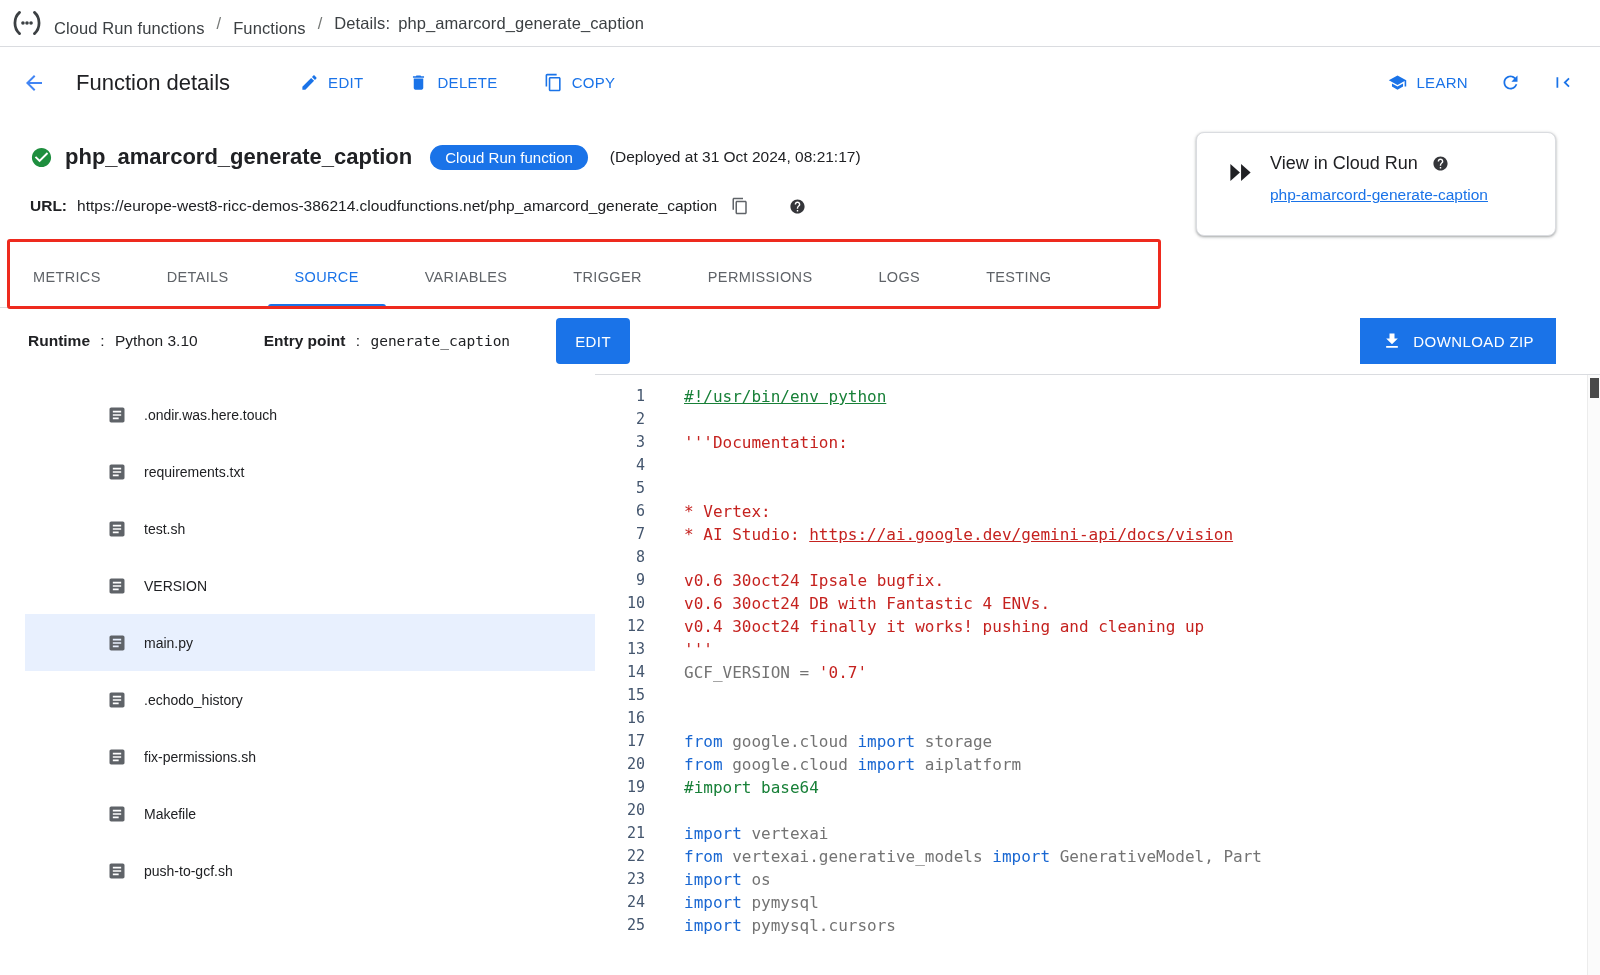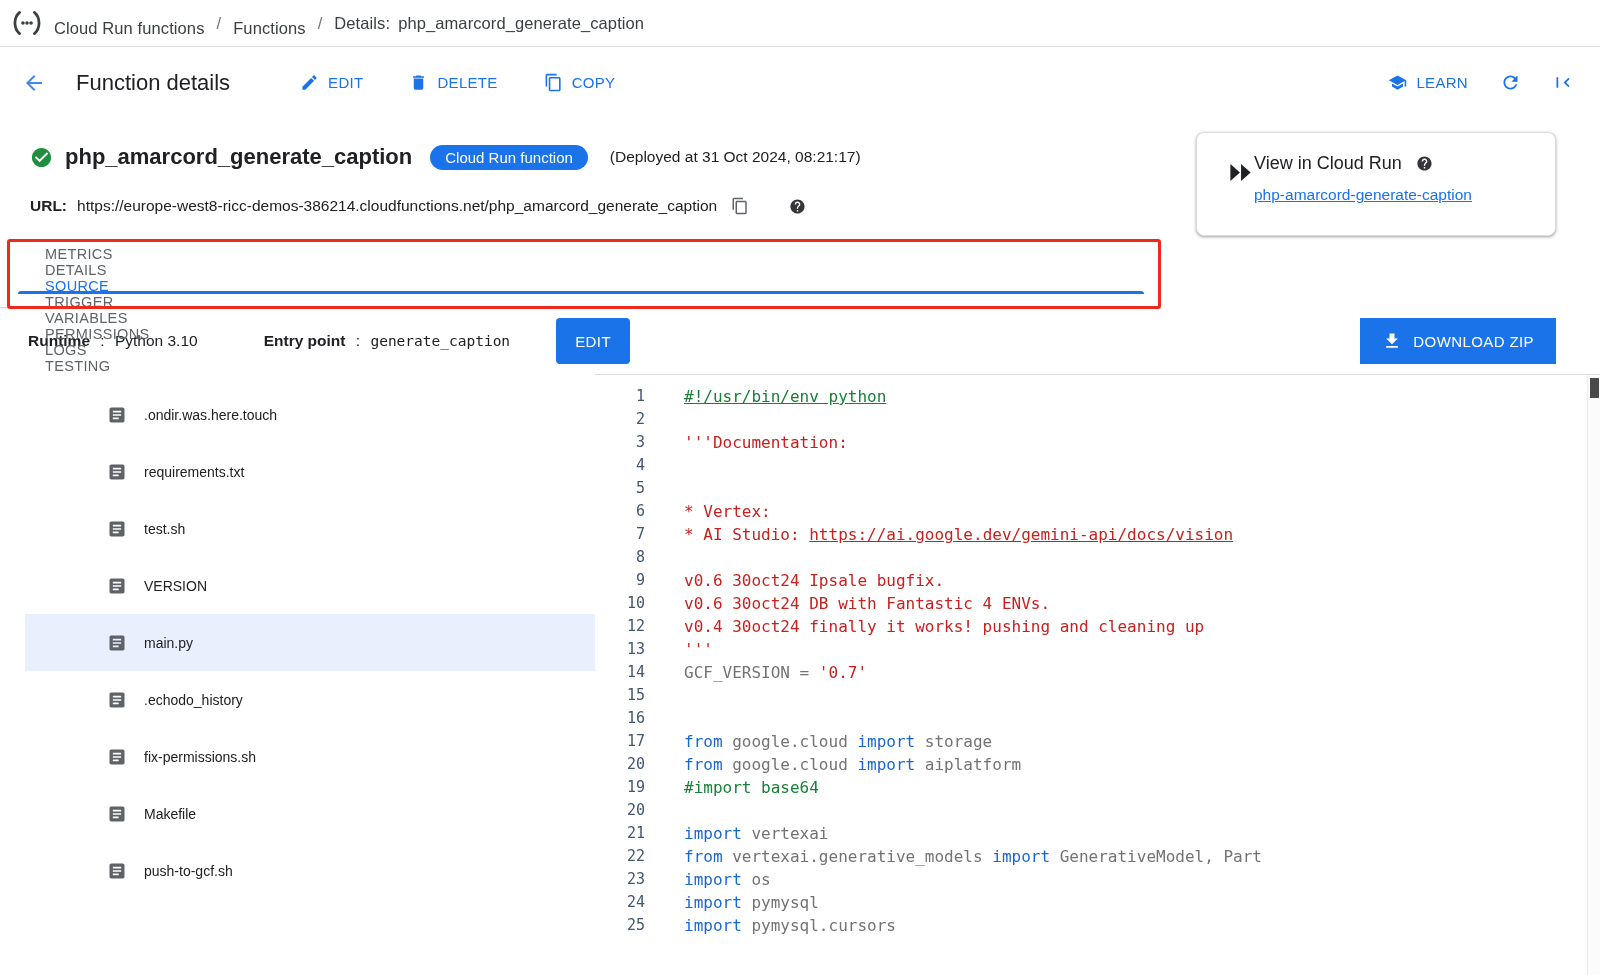--- a/index.html
+++ b/index.html
@@ -44,30 +44,30 @@
   .fn-url-row { display:flex; align-items:center; margin-top:27px; font-size:15.5px; }
   .url-label { font-weight:700; margin-right:10px; }
   .url-copy { margin-left:14px; cursor:pointer; display:flex; }
   .url-copy svg { width:18px; height:18px; fill:#5f6368; }
   .help-btn { margin-left:40px; cursor:pointer; display:flex; background:none; border:none; padding:0; }
   .help-btn svg { width:17px; height:17px; fill:#35363a; }
 
   .run-card { position:absolute; top:14px; right:44px; width:360px; min-height:104px;
               padding:20px 20px 22px 30px; border:1px solid #dadce0; border-radius:8px;
               background:#fff; box-shadow:0 1px 2px rgba(60,64,67,.3), 0 1px 3px 1px rgba(60,64,67,.15);
-              display:flex; }
+              display:flex; gap:16px; }
   .run-icon svg { width:27px; height:27px; margin-top:6px; }
   .run-card-body { display:flex; flex-direction:column; gap:12px; }
   .run-card-title-row { display:flex; align-items:center; gap:14px; font-size:18px; color:#202124; }
   .run-card-title-row .help-btn { margin-left:0; }
   .run-link { color:#1a73e8; text-decoration:underline; font-size:15.5px; cursor:pointer; }
 
   
   .tabs-outer { position:relative; height:62px; }
-  .tabs { display:flex; height:62px; width:1150px; border-bottom:1px solid #dadce0; padding-left:12px;flex-direction:column; }
+  .tabs { display:flex; height:62px; width:1150px; border-bottom:1px solid #dadce0; padding-left:0; }
   .tab { position:relative; display:flex; align-items:center; padding:0 33px; font-size:14.5px;
          font-weight:500; letter-spacing:.35px; color:#5f6368; cursor:pointer; user-select:none; }
   .tab.active { color:#1a73e8; }
   .tab.active::after { content:""; position:absolute; left:6px; right:6px; bottom:0; height:3px;
                        background:#1a73e8; border-radius:3px 3px 0 0; }
   .annotation-box { position:absolute; left:7px; top:-7px; width:1154px; height:70px;
                     border:3px solid #ee2a1e; border-radius:3px; pointer-events:none; z-index:5; }
 
   
   .meta-row { display:flex; align-items:center; height:66px; padding:0 44px 0 28px; }
@@ -231,24 +231,24 @@
         <div class="tab">
           <span class="tab-label">METRICS</span>
         </div>
         <div class="tab">
           <span class="tab-label">DETAILS</span>
         </div>
         <div class="tab active">
           <span class="tab-label">SOURCE</span>
         </div>
         <div class="tab">
+          <span class="tab-label">VARIABLES</span>
+        </div>
+        <div class="tab">
           <span class="tab-label">TRIGGER</span>
-        </div>
-        <div class="tab">
-          <span class="tab-label">VARIABLES</span>
         </div>
         <div class="tab">
           <span class="tab-label">PERMISSIONS</span>
         </div>
         <div class="tab">
           <span class="tab-label">LOGS</span>
         </div>
         <div class="tab">
           <span class="tab-label">TESTING</span>
         </div>

